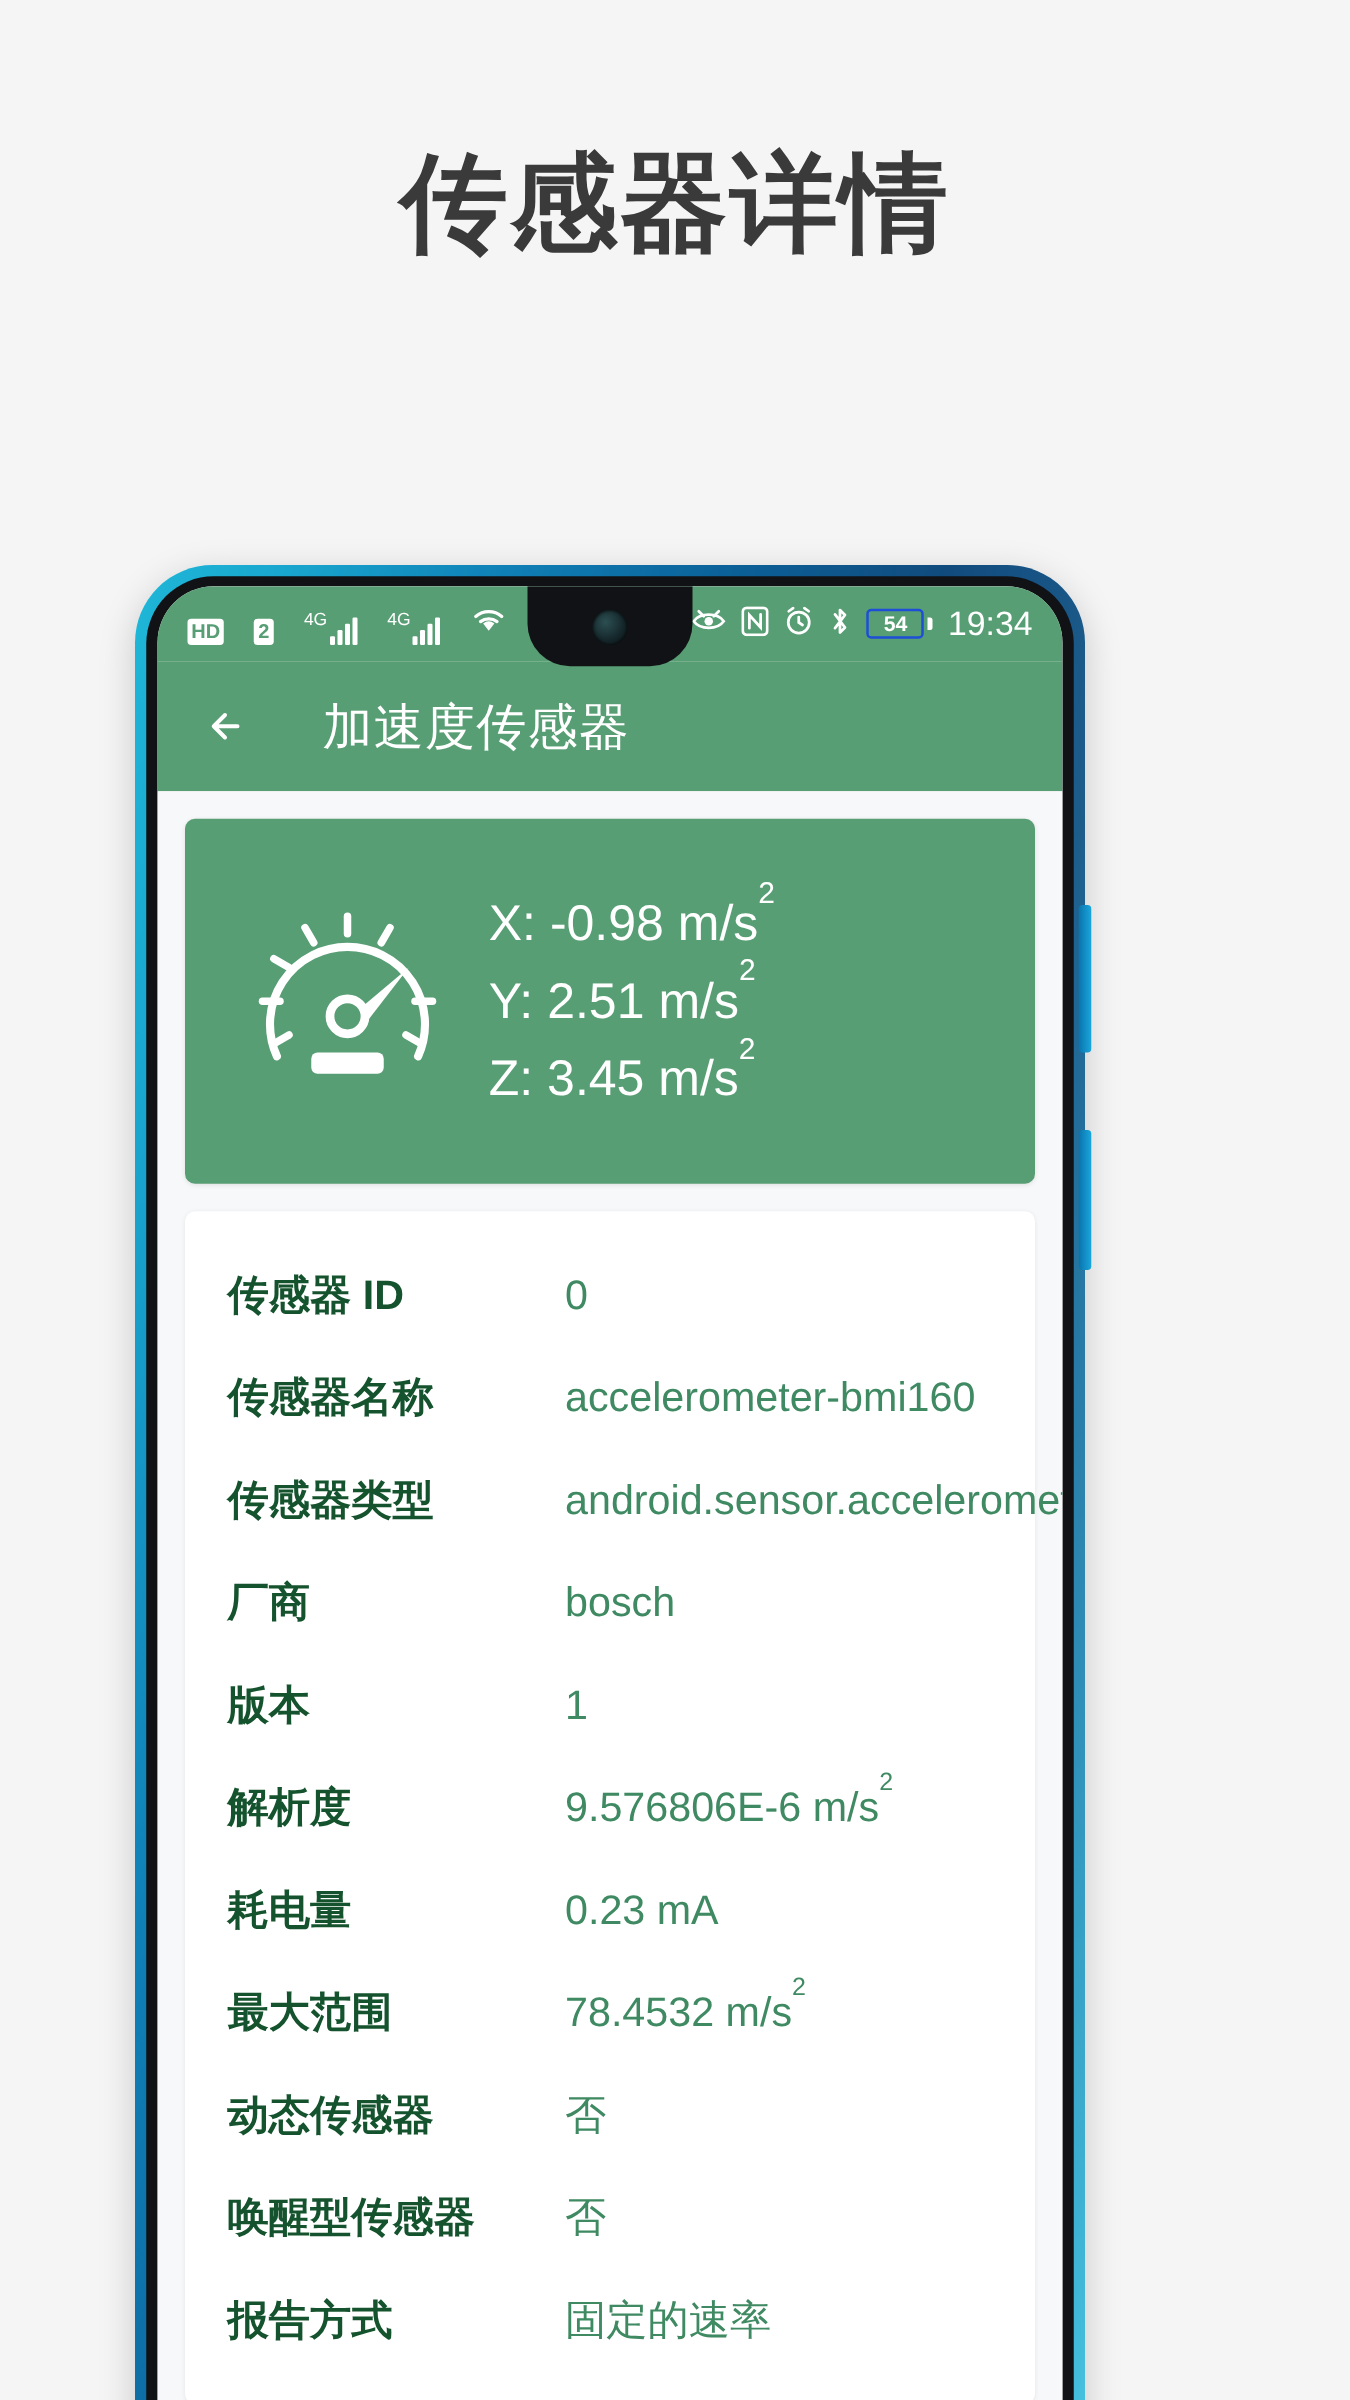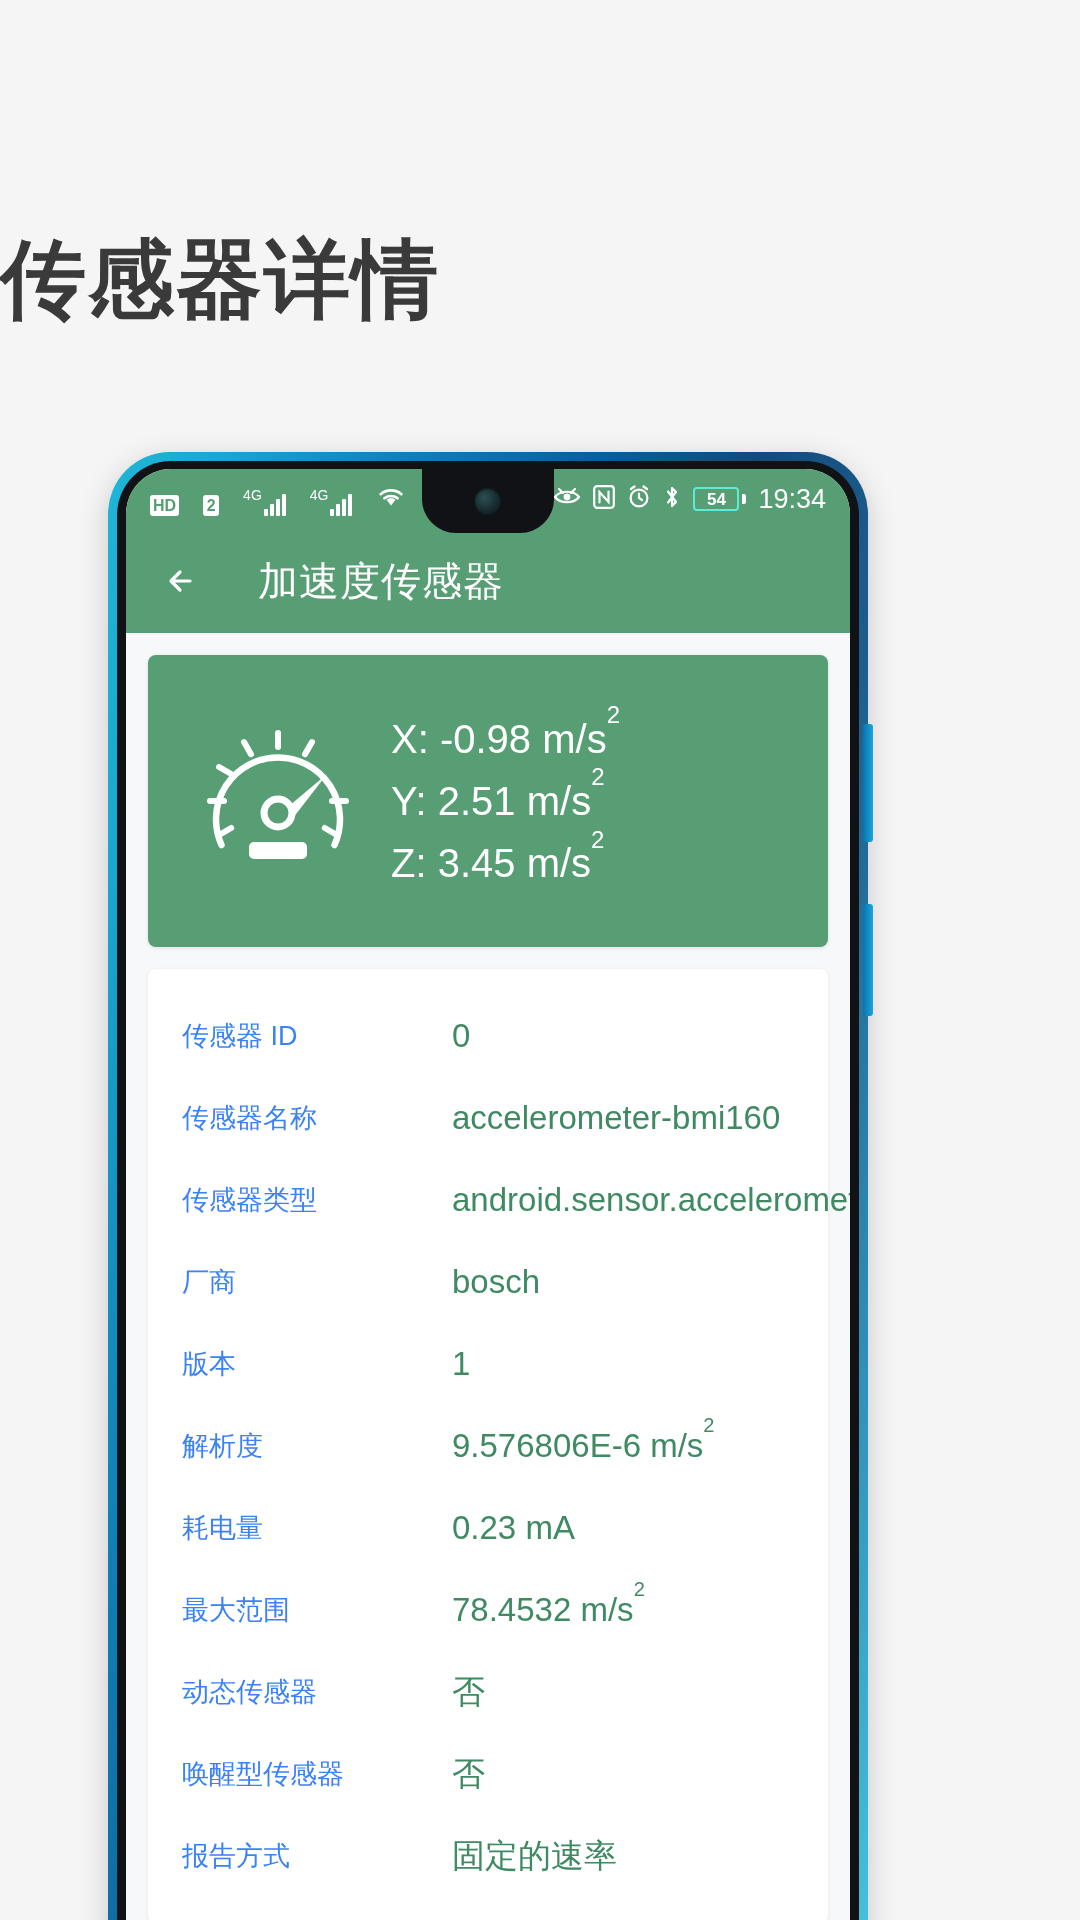--- a/index.html
+++ b/index.html
@@ -7,21 +7,21 @@
   body {
     background:#f5f5f5;
     font-family:"Liberation Sans","DejaVu Sans",sans-serif;
     position:relative;
     overflow:hidden;
   }
 
   
   #promo-header{
     position:absolute; top:0; left:0; width:1080px; height:440px;
-    display:flex; flex-direction:row; align-items:center;
+    display:flex; flex-direction:column; align-items:center;
   }
   #promo-title{
     margin-top:118px;
     font-size:86px;
     font-weight:bold;
     color:#3a3a3a;
     letter-spacing:2px;
     line-height:1.05;
   }
   #promo-subtitle{
@@ -117,21 +117,21 @@
     width:28px; height:28px; border-radius:50%;
     background:radial-gradient(circle at 38% 35%,#2c4f52 0%,#16282c 55%,#0a1214 100%);
     box-shadow:inset 0 0 3px #000;
   }
 
   .battery{
     display:inline-flex; align-items:center;
   }
   .battery-body{
     width:46px; height:24px;
-    border:2px solid #5eead4; border-radius:4px;
+    border:2px solid #1d4ed8; border-radius:4px;
     display:flex; align-items:center; justify-content:center;
     position:relative;
   }
   .battery-body span{ font-size:17px; color:#fff; font-weight:bold; line-height:1; }
   .battery-cap{
     width:4px; height:10px; background:#fff; margin-left:3px; border-radius:0 2px 2px 0;
   }
 
   
   #app-bar{
@@ -178,25 +178,26 @@
     margin-top:22px;
     padding:26px 0 26px 0;
     box-shadow:0 1px 4px rgba(0,0,0,.08);
   }
   .info-row{
     display:flex; align-items:center;
     padding:0 34px;
     height:82px;
   }
   .info-label{
-    color:#3b82f6;
-    font-size:27px;
+    color:#14532d;
+    font-size:33px;
     width:270px;
     flex:none;
     white-space:nowrap;
+    font-weight:bold;
   }
   .info-value{
     color:#3f8a62;
     font-size:33px;
     white-space:nowrap;
   }
   .info-value sup{ font-size:20px; top:-.65em; position:relative; }
 </style>
 </head>
 <body>

